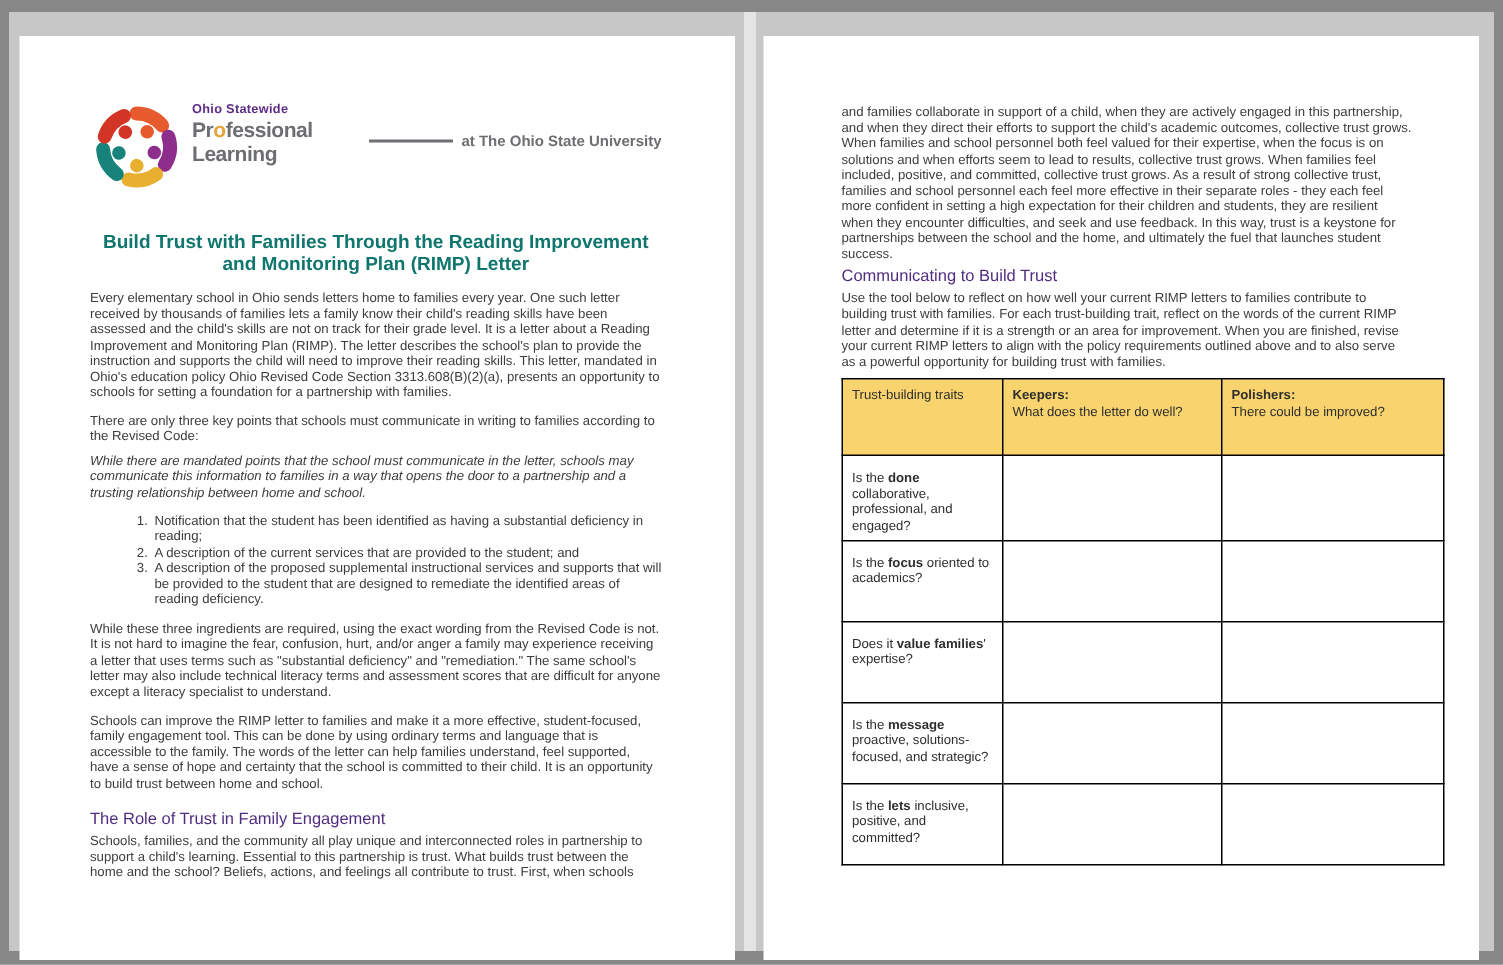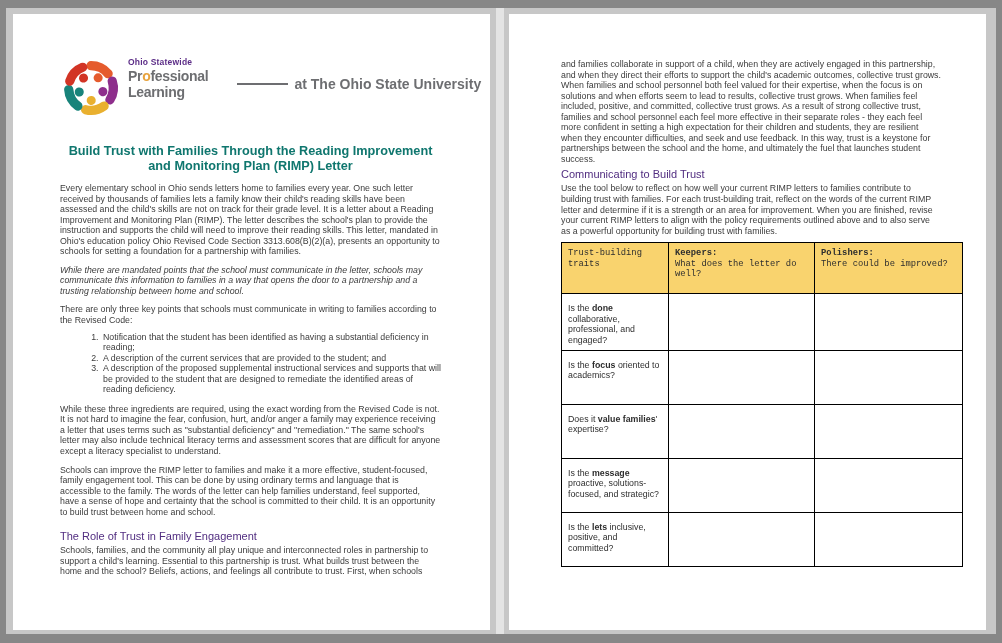--- a/index.html
+++ b/index.html
@@ -12,40 +12,40 @@
   }
   .viewer-bg {
     position:absolute; left:6px; top:8px; width:990px; height:626px;
     background:#c7c7c7;
   }
   .gap-strip {
     position:absolute; left:496px; top:8px; width:8px; height:626px;
     background:#e4e4e4;
   }
   .page {
-    position:absolute; top:14px; width:477px; height:616px;
+    position:absolute; top:24px; width:477px; height:616px;
     background:#ffffff;
   }
   .page-left  { left:13px; }
   .page-right { left:509px; }
 
   .page-inner-left  { padding:43px 49px 0 47px; }
   .page-inner-right { padding:45px 45px 0 52px; }
 
   
   .logo-row { display:flex; align-items:flex-start; }
   .logo-mark { width:62px; height:62px; flex:0 0 62px; }
   .logo-text { margin-left:6px; padding-top:0px; }
   .logo-eyebrow { font-size:8.5px; font-weight:600; color:#5c2d87; letter-spacing:0.2px; }
   .logo-title   { font-size:22.5px; font-weight:bold; color:#46246b; letter-spacing:-0.6px; line-height:1.12; }
   .logo-subrow  { display:flex; align-items:center; margin-top:1px; }
   .logo-subtitle{ font-size:14px; font-weight:bold; color:#6d6e71; letter-spacing:-0.3px; }
   .bulb-o { color:#e8a33d; }
   .logo-line { width:72px; height:2px; background:#6d6e71; margin:0 6px 0 8px; }
-  .logo-affil { font-size:14px; color:#6d6e71; font-weight:600; white-space:nowrap; }
+  .logo-affil { font-size:10px; color:#6d6e71; font-weight:600; white-space:nowrap; }
 
   
   .doc-title {
     margin-top:25px; text-align:center;
     color:#0f766e; font-weight:bold; font-size:12.7px; line-height:15px;
   }
   .body-copy { margin-top:9px; }
   p.para {
     font-size:8.8px; line-height:10.55px; color:#3c3c3c;
     margin-bottom:8px;
@@ -66,21 +66,21 @@
   table.reflect {
     border-collapse:collapse; margin-top:6px;
     width:401px; table-layout:fixed;
   }
   table.reflect th, table.reflect td {
     border:1px solid #000; vertical-align:top;
     font-size:8.8px; line-height:10.6px; color:#2e2e2e;
   }
   table.reflect th {
     background:#f9d36e; text-align:left; font-weight:normal;
-    height:51px; padding:5px 6px 4px 6px;font-family:Liberation Mono, monospace;
+    height:51px; padding:5px 6px 4px 6px;
   }
   table.reflect col.c1 { width:107px; }
   table.reflect col.c2 { width:146px; }
   table.reflect col.c3 { width:148px; }
   th .hdr-bold { font-weight:bold; display:block; }
   th.trait-hdr { vertical-align:middle; font-weight:bold; }
   table.reflect td { height:54px; padding:9px 8px 4px 6px; }
   td.trait b { font-weight:bold; }
 </style>
 </head>
@@ -125,22 +125,22 @@
       </div>
     </div>
 
     <div class="doc-title">
       <div>Build Trust with Families Through the Reading Improvement</div>
       <div>and Monitoring Plan (RIMP) Letter</div>
     </div>
 
     <div class="body-copy">
       <p class="para">Every elementary school in Ohio sends letters home to families every year. One such letter received by thousands of families lets a family know their child's reading skills have been assessed and the child's skills are not on track for their grade level. It is a letter about a Reading Improvement and Monitoring Plan (RIMP). The letter describes the school's plan to provide the instruction and supports the child will need to improve their reading skills. This letter, mandated in Ohio's education policy Ohio Revised Code Section 3313.608(B)(2)(a), presents an opportunity to schools for setting a foundation for a partnership with families.</p>
+      <p class="para" style="margin-bottom:6px;">There are only three key points that schools must communicate in writing to families according to the Revised Code:</p>
       <p class="para italic">While there are mandated points that the school must communicate in the letter, schools may communicate this information to families in a way that opens the door to a partnership and a trusting relationship between home and school.</p>
-      <p class="para" style="margin-bottom:6px;">There are only three key points that schools must communicate in writing to families according to the Revised Code:</p>
       <ol class="key-points">
         <li>Notification that the student has been identified as having a substantial deficiency in reading;</li>
         <li>A description of the current services that are provided to the student; and</li>
         <li>A description of the proposed supplemental instructional services and supports that will be provided to the student that are designed to remediate the identified areas of reading deficiency.</li>
       </ol>
       <p class="para">While these three ingredients are required, using the exact wording from the Revised Code is not. It is not hard to imagine the fear, confusion, hurt, and/or anger a family may experience receiving a letter that uses terms such as "substantial deficiency" and "remediation." The same school's letter may also include technical literacy terms and assessment scores that are difficult for anyone except a literacy specialist to understand.</p>
       <p class="para">Schools can improve the RIMP letter to families and make it a more effective, student-focused, family engagement tool. This can be done by using ordinary terms and language that is accessible to the family. The words of the letter can help families understand, feel supported, have a sense of hope and certainty that the school is committed to their child. It is an opportunity to build trust between home and school.</p>
       <div class="section-heading">The Role of Trust in Family Engagement</div>
       <p class="para">Schools, families, and the community all play unique and interconnected roles in partnership to support a child's learning. Essential to this partnership is trust. What builds trust between the home and the school? Beliefs, actions, and feelings all contribute to trust. First, when schools</p>
     </div>

